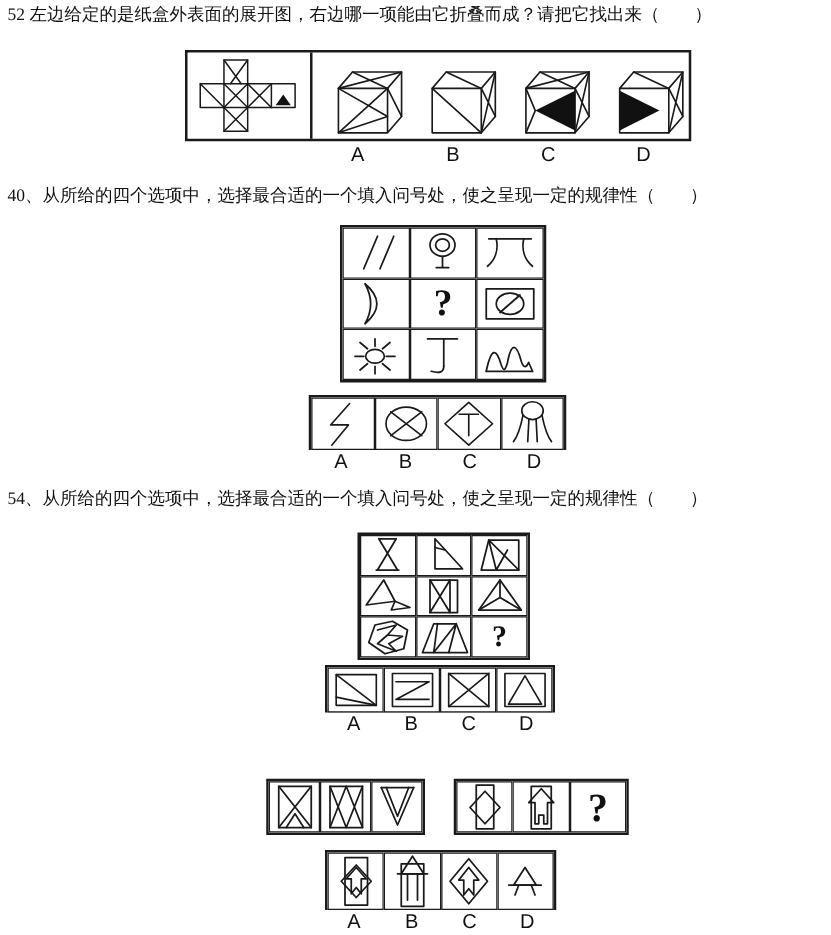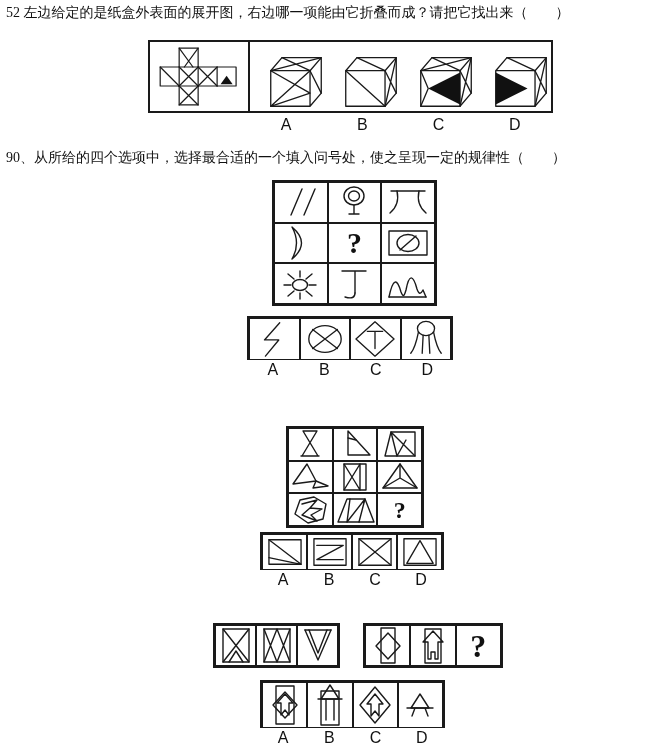--- a/index.html
+++ b/index.html
@@ -77,21 +77,21 @@
     </svg>
   </div>
 
   <div class="labels" style="left:248px; top:116px; width:305px;">
     <span>A</span>
     <span>B</span>
     <span>C</span>
     <span>D</span>
   </div>
 
-  <div class="qtext" style="top:149px">90、从所给的四个选项中，选择最合适的一个填入问号处，使之呈现一定的规律性（　　）</div>
+  <div class="qtext" style="top:149px">40、从所给的四个选项中，选择最合适的一个填入问号处，使之呈现一定的规律性（　　）</div>
 
   <div class="gridbox" style="left:272px; top:180px; width:165px; height:126px; grid-template-columns:repeat(3,1fr); grid-template-rows:repeat(3,1fr);">
     <div class="cell">
       <svg width="46" height="36" viewBox="0 0 46 36">
           <path class="ln" d="M13,31 L24,5 M26,31 L37,5"></path>
         </svg>
     </div>
     <div class="cell">
       <svg width="46" height="36" viewBox="0 0 46 36">
         <ellipse class="ln" cx="23" cy="12" rx="10" ry="9"></ellipse>
@@ -169,20 +169,21 @@
     </div>
   </div>
 
   <div class="labels" style="left:247px; top:361px; width:206px;">
     <span>A</span>
     <span>B</span>
     <span>C</span>
     <span>D</span>
   </div>
 
+  <div class="qtext" style="top:391px">54、从所给的四个选项中，选择最合适的一个填入问号处，使之呈现一定的规律性（　　）</div>
 
   <div class="gridbox" style="left:286px; top:426px; width:138px; height:102px; grid-template-columns:repeat(3,1fr); grid-template-rows:repeat(3,1fr);">
     <div class="cell">
       <svg width="42" height="30" viewBox="0 0 42 30">
           <path class="ln" d="M14,2 L28,2 M12,27 L30,27 M14,2 L29,27 M28,2 L13,27"></path>
         </svg>
     </div>
     <div class="cell">
       <svg width="42" height="30" viewBox="0 0 42 30">
         <path class="ln" d="M14,2 L14,26 L36,26 Z"></path>

